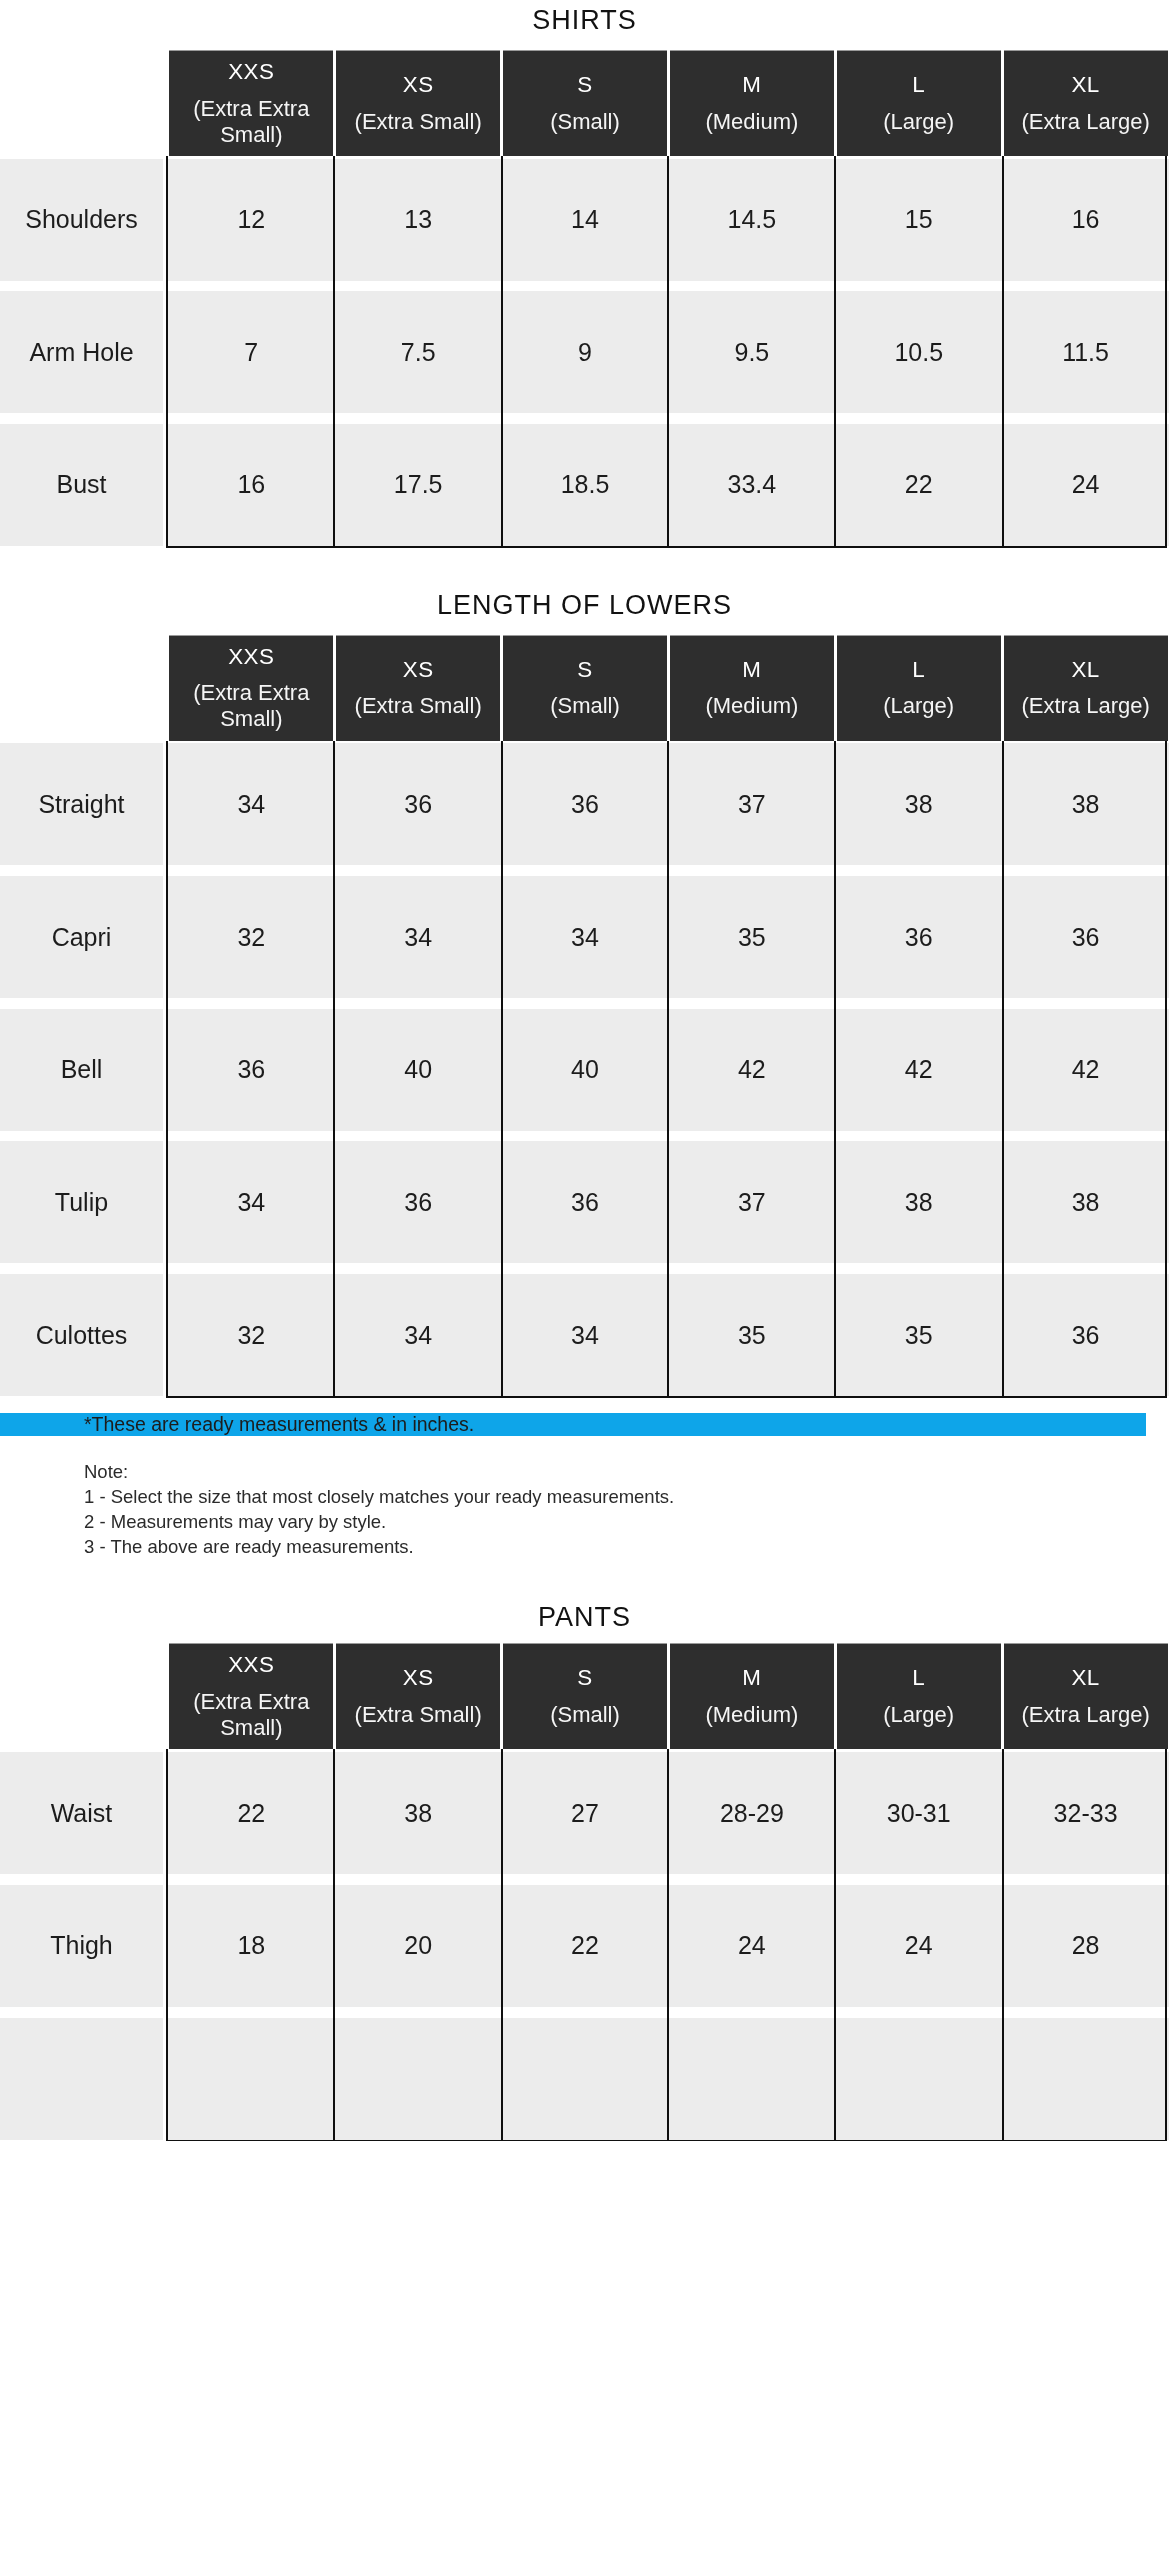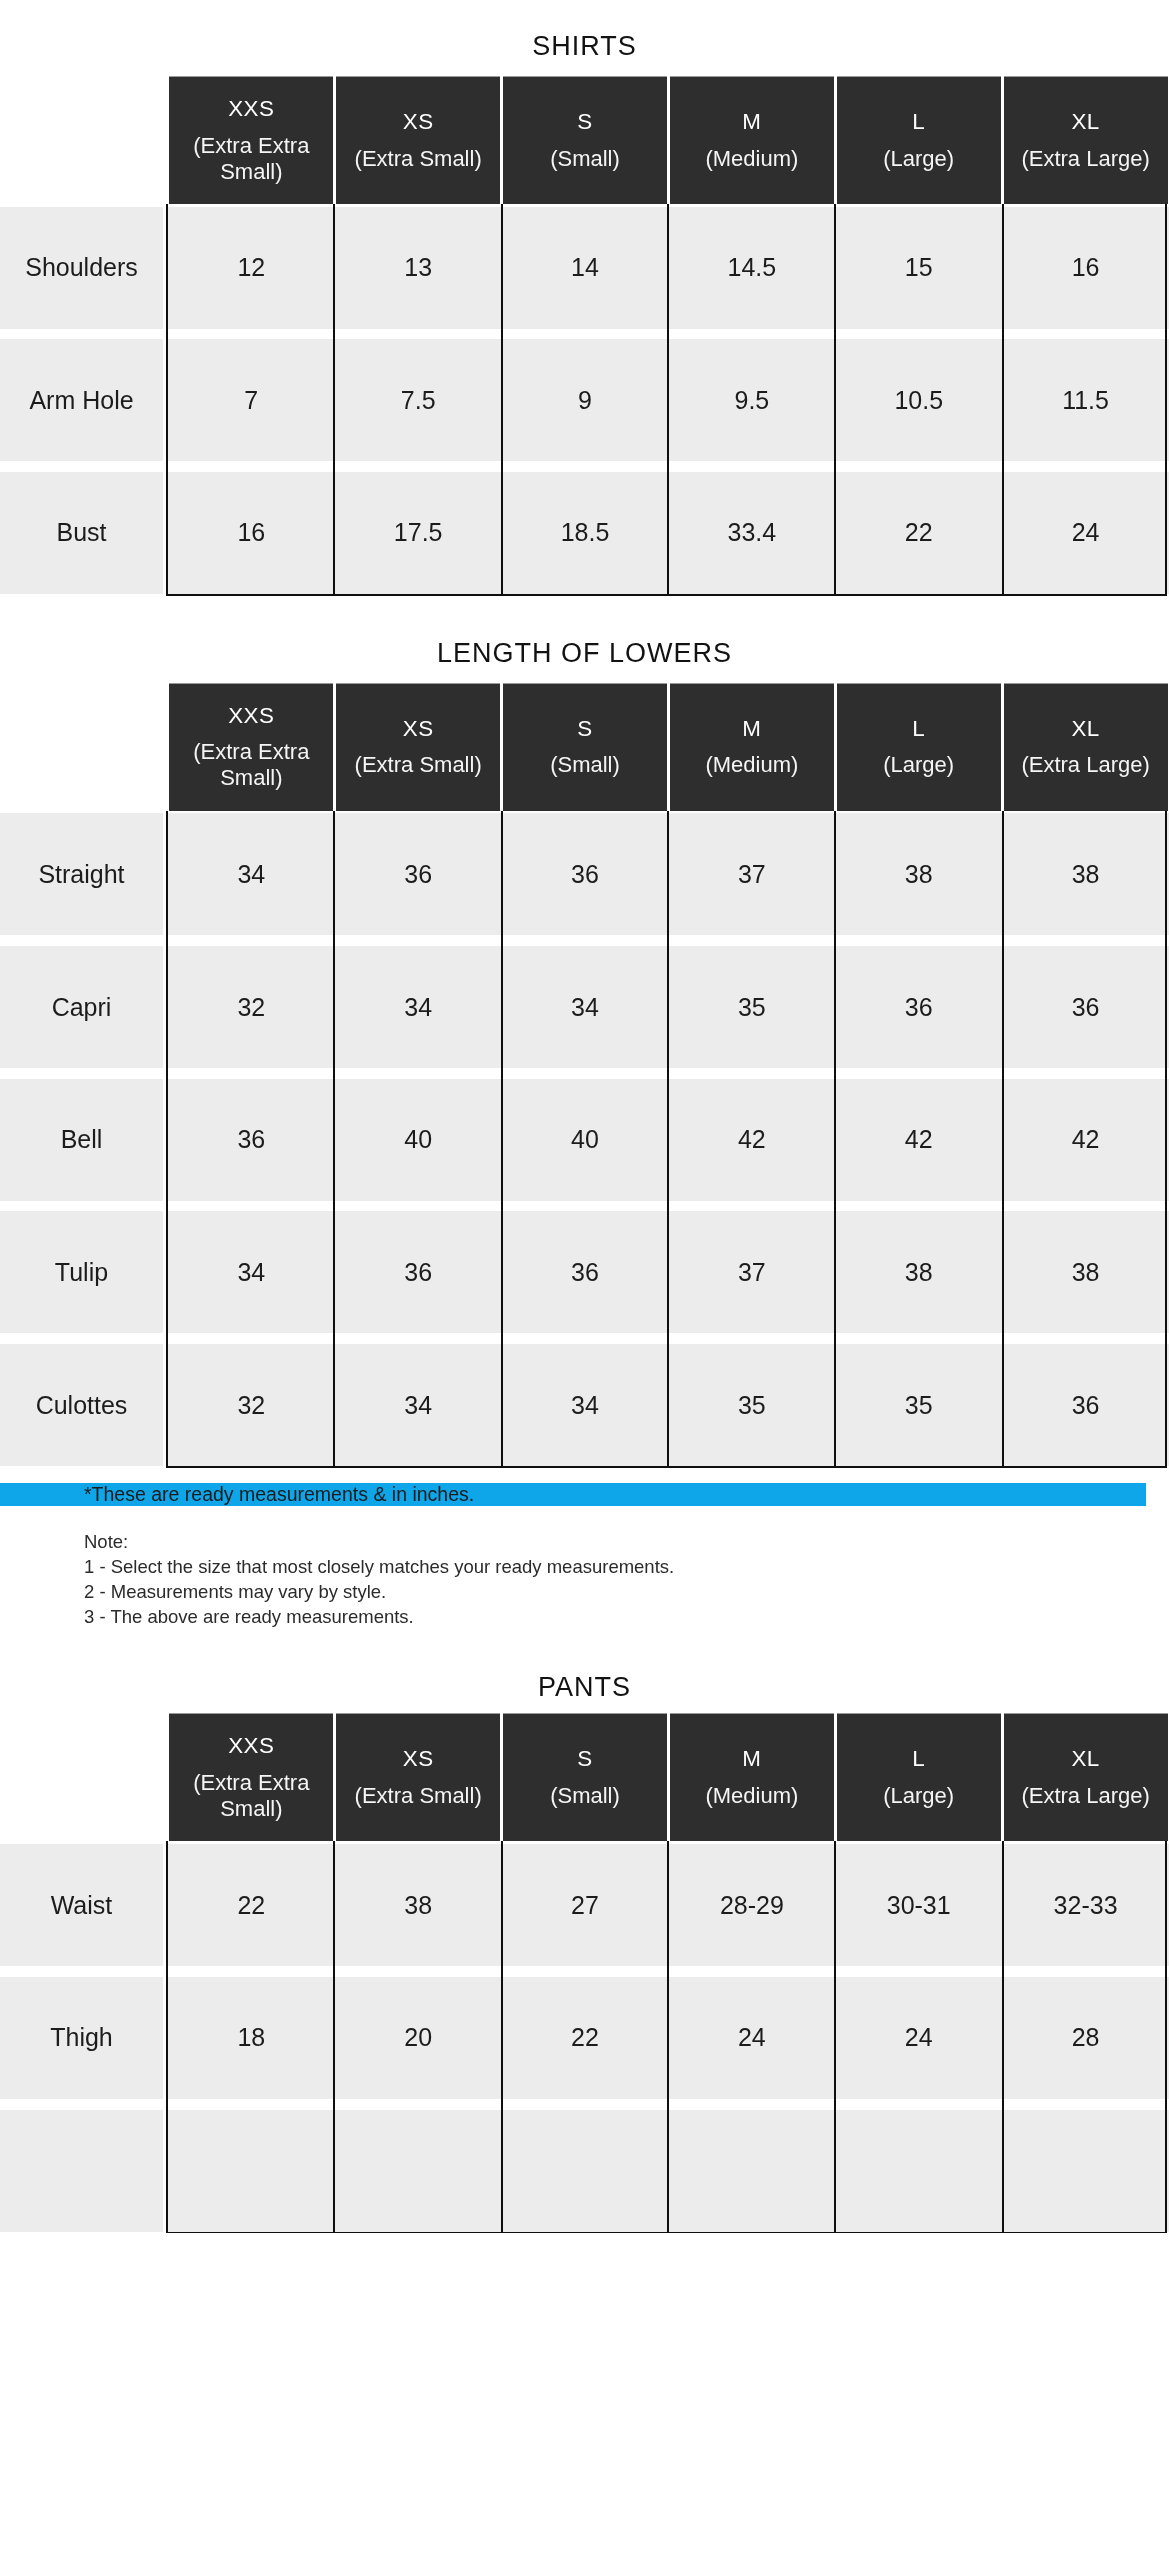--- a/index.html
+++ b/index.html
@@ -3,40 +3,40 @@
 <meta charset="utf-8">
 <style>
   html, body { margin: 0; padding: 0; }
   body {
     width: 1169px; height: 2576px;
     background: #ffffff;
     font-family: "Liberation Sans", sans-serif;
     color: #1a1a1a;
     overflow: hidden;
   }
-  .page { padding-top: 30px; }
+  .page { padding-top: 4px; }
 
   .section-title {
     margin: 0 0 12.7px 0;
     text-align: center;
     font-size: 27px;
     line-height: 33px;
     font-weight: 500;
     letter-spacing: 1px;
     color: #121212;
   }
   .mt-lowers { margin-top: 41px; }
   .mt-pants  { margin-top: 42px; margin-bottom: 8.8px; }
 
   .size-table { width: 1169px; }
 
   .t-header {
     display: grid;
     grid-template-columns: 163px 4.9px repeat(6, 1fr);
-    height: 128px;
+    height: 106px;
   }
   .h-blank { background: #ffffff; }
   .h-cell {
     background: #2e2e2e;
     margin: 0 1.5px;
     border-top: 1.9px solid #9a9a9a;
     color: #ffffff;
     display: flex;
     flex-direction: column;
     align-items: center;

